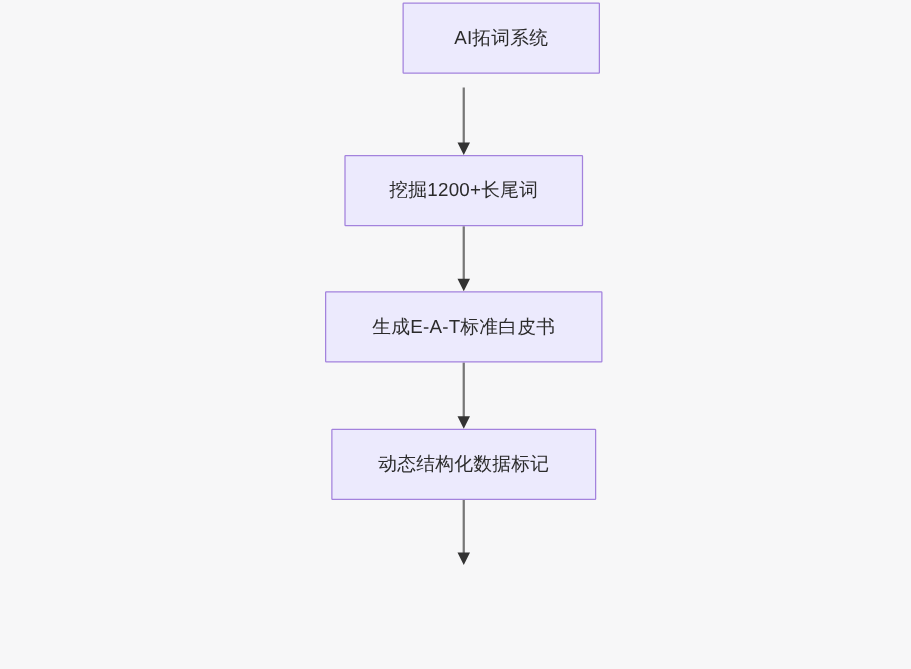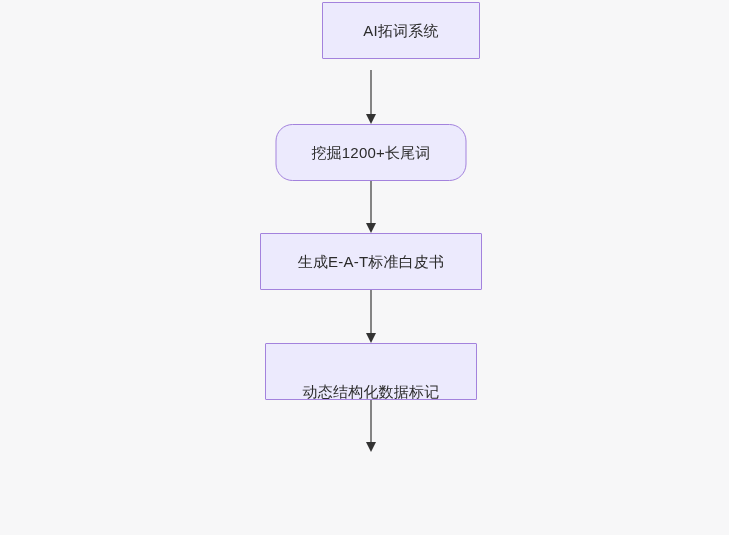--- a/index.html
+++ b/index.html
@@ -81,26 +81,26 @@
     <svg width="16" height="52" viewBox="0 0 16 52" aria-hidden="true">
       <line x1="8" y1="0" x2="8" y2="44" stroke="#777777" stroke-width="1.8"></line>
       <polygon points="8,52 3,42 13,42" fill="#333333"></polygon>
     </svg>
   </div>
 
   <div class="node" style="left:371px; top:2px; width:158px; height:57px;margin-left:30px;">
     <span class="node-label">AI拓词系统</span>
   </div>
 
-  <div class="node" style="left:371px; top:124px; width:191px; height:57px;border-radius:17px;">
+  <div class="node" style="left:371px; top:124px; width:191px; height:57px;">
     <span class="node-label">挖掘1200+长尾词</span>
   </div>
 
   <div class="node" style="left:371px; top:233px; width:222px; height:57px;">
     <span class="node-label">生成E-A-T标准白皮书</span>
   </div>
 
-  <div class="node" style="left:371px; top:343px; width:212px; height:57px;align-items:flex-end;">
+  <div class="node" style="left:371px; top:343px; width:212px; height:57px;">
     <span class="node-label">动态结构化数据标记</span>
   </div>
 
 
 </div>
 
 </body></html>

